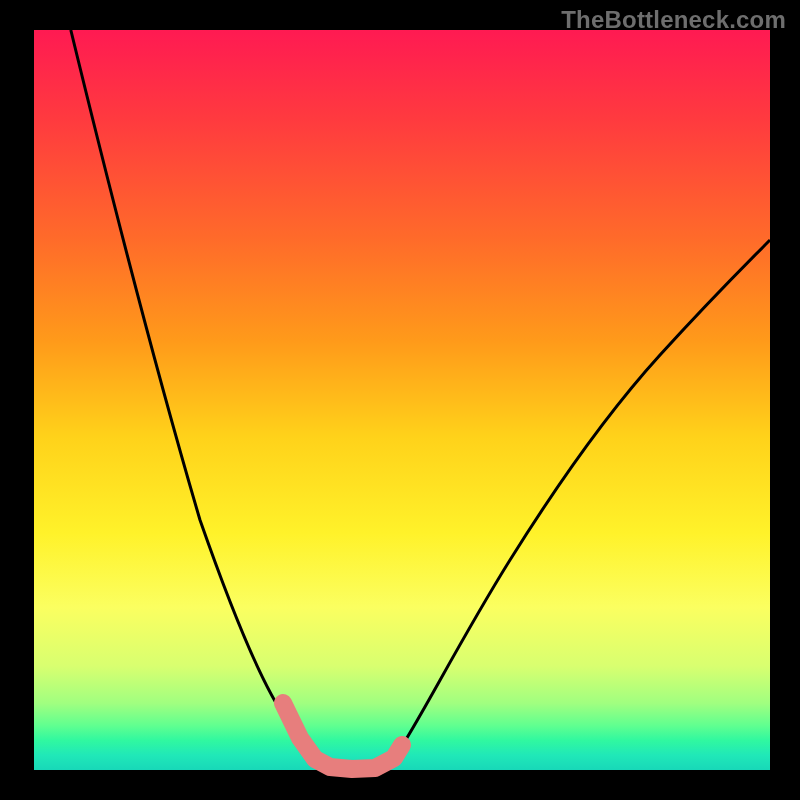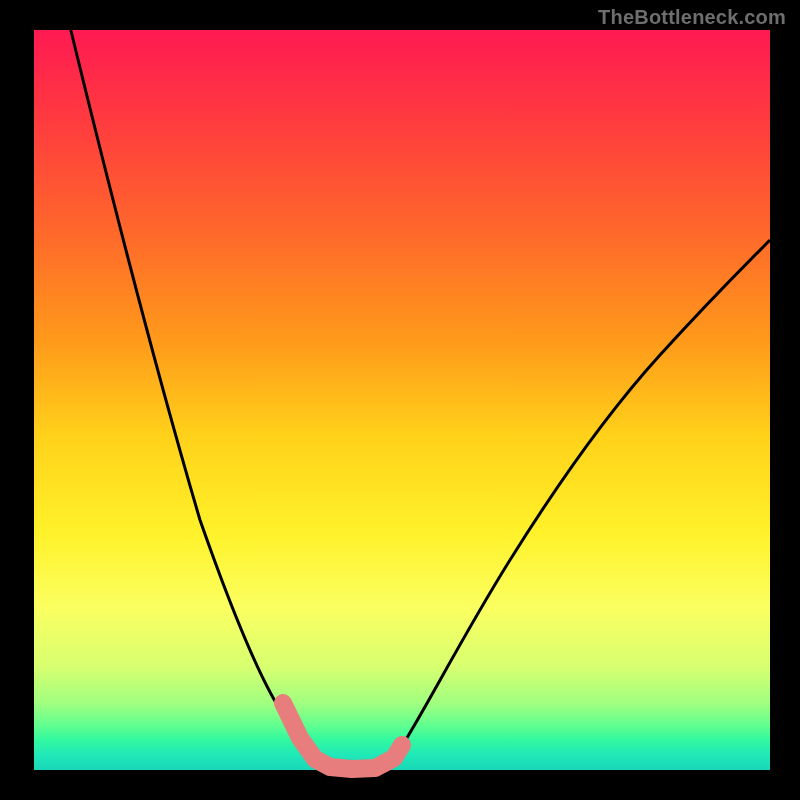--- a/index.html
+++ b/index.html
@@ -10,21 +10,21 @@
   }
   .container {
     width: 800px;
     height: 800px;
     position: relative;
   }
   .watermark {
     position: absolute;
     top: 6px;
     right: 14px;
-    font-size: 20px;
+    font-size: 24px;
     font-weight: bold;
     color: #6e6e6e;
     font-family: Arial, sans-serif;
     letter-spacing: 0.2px;
   }
   svg {
     display: block;
   }
 </style>
 </head>

